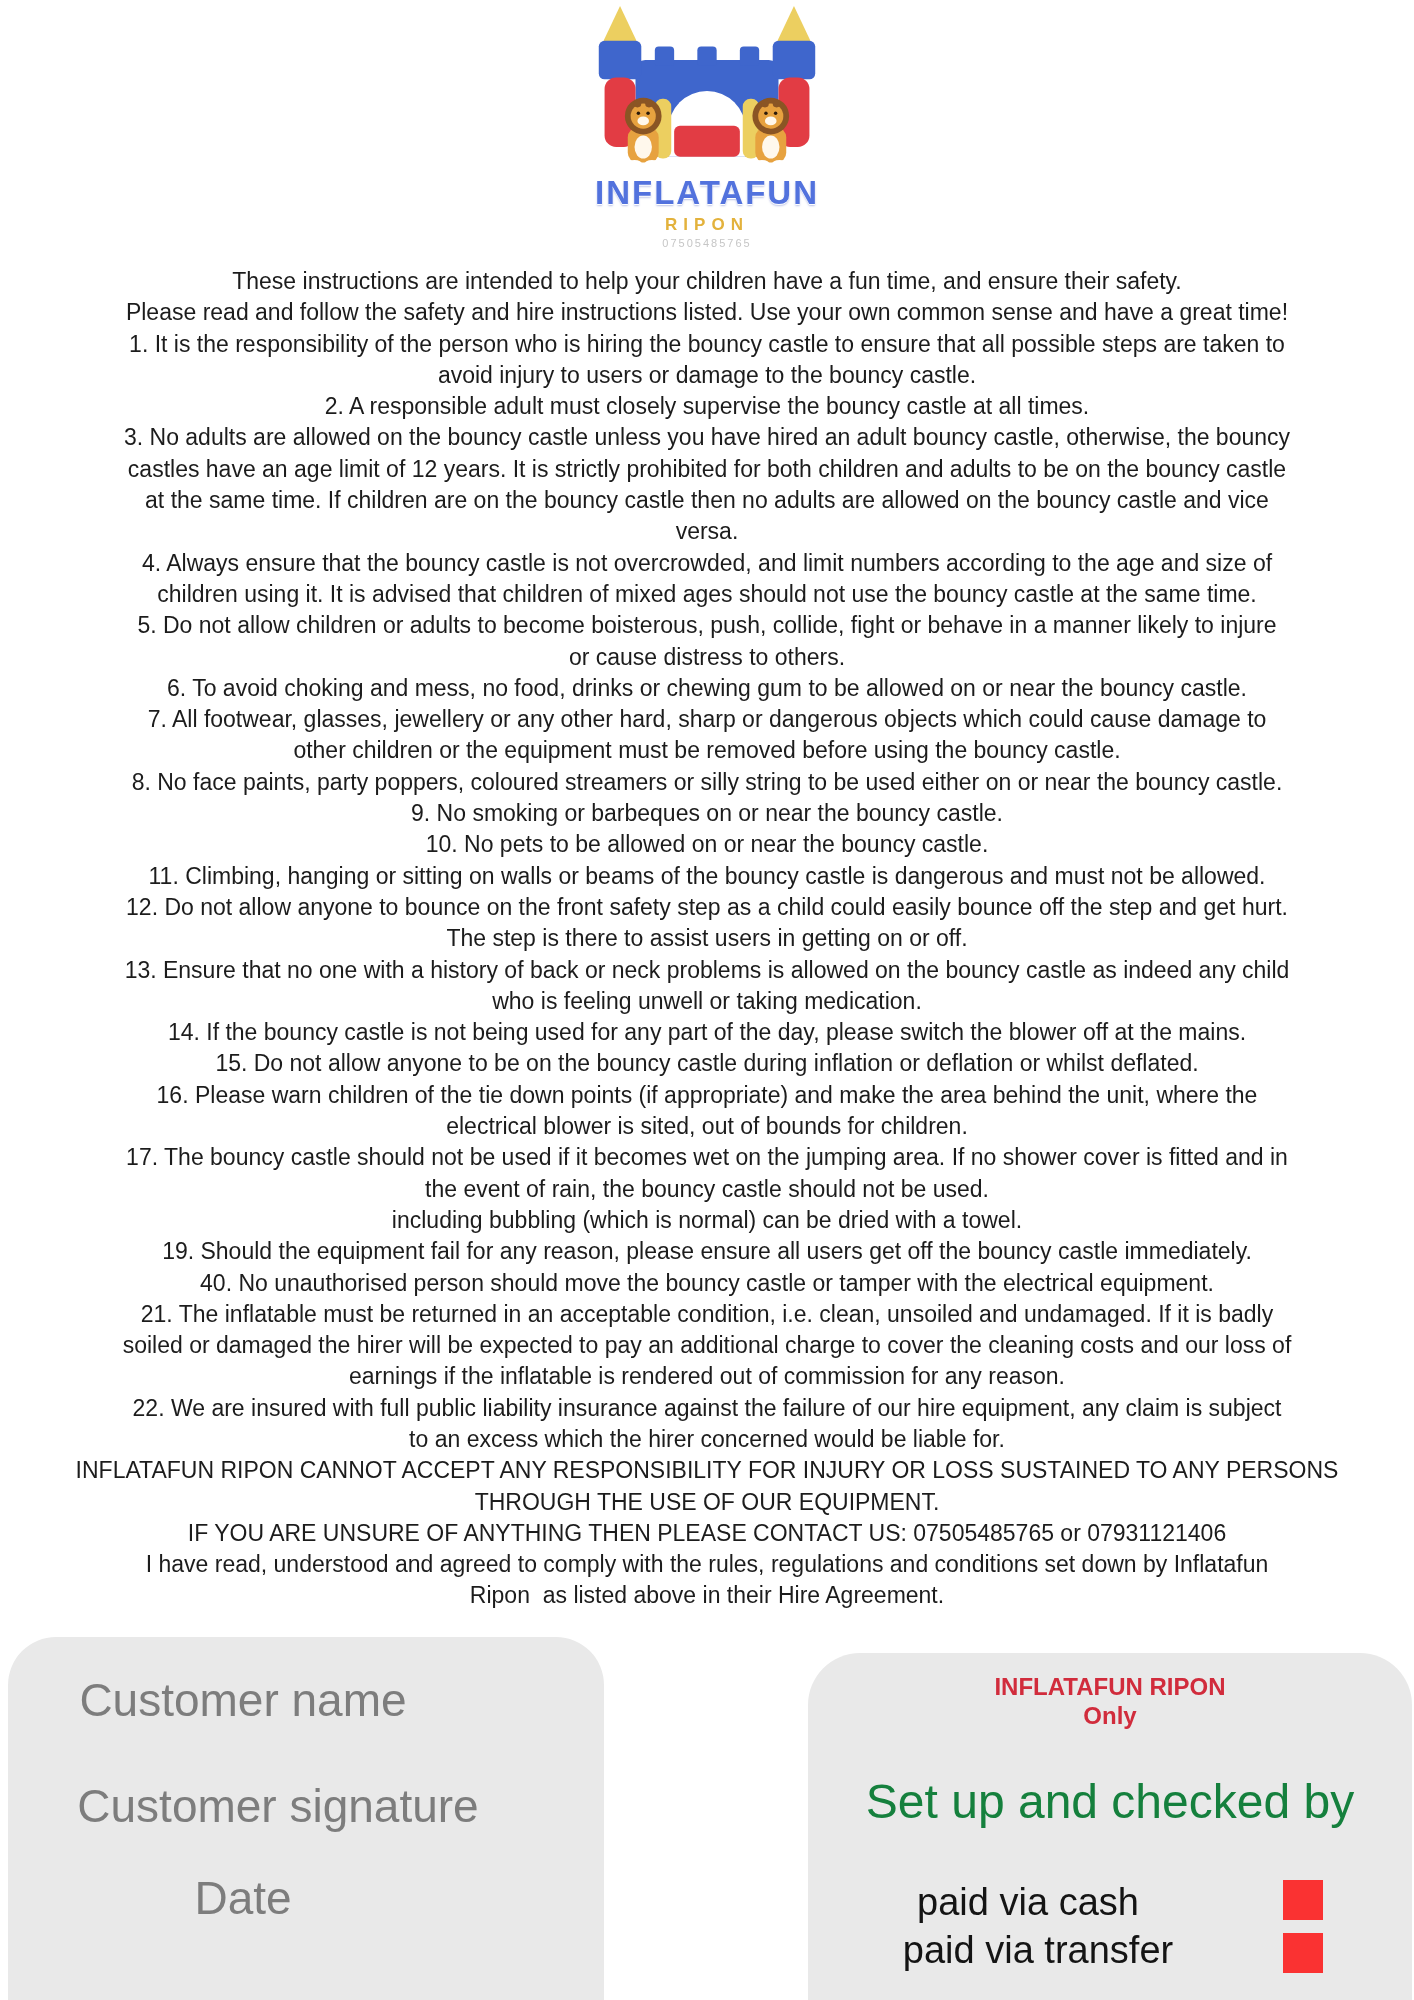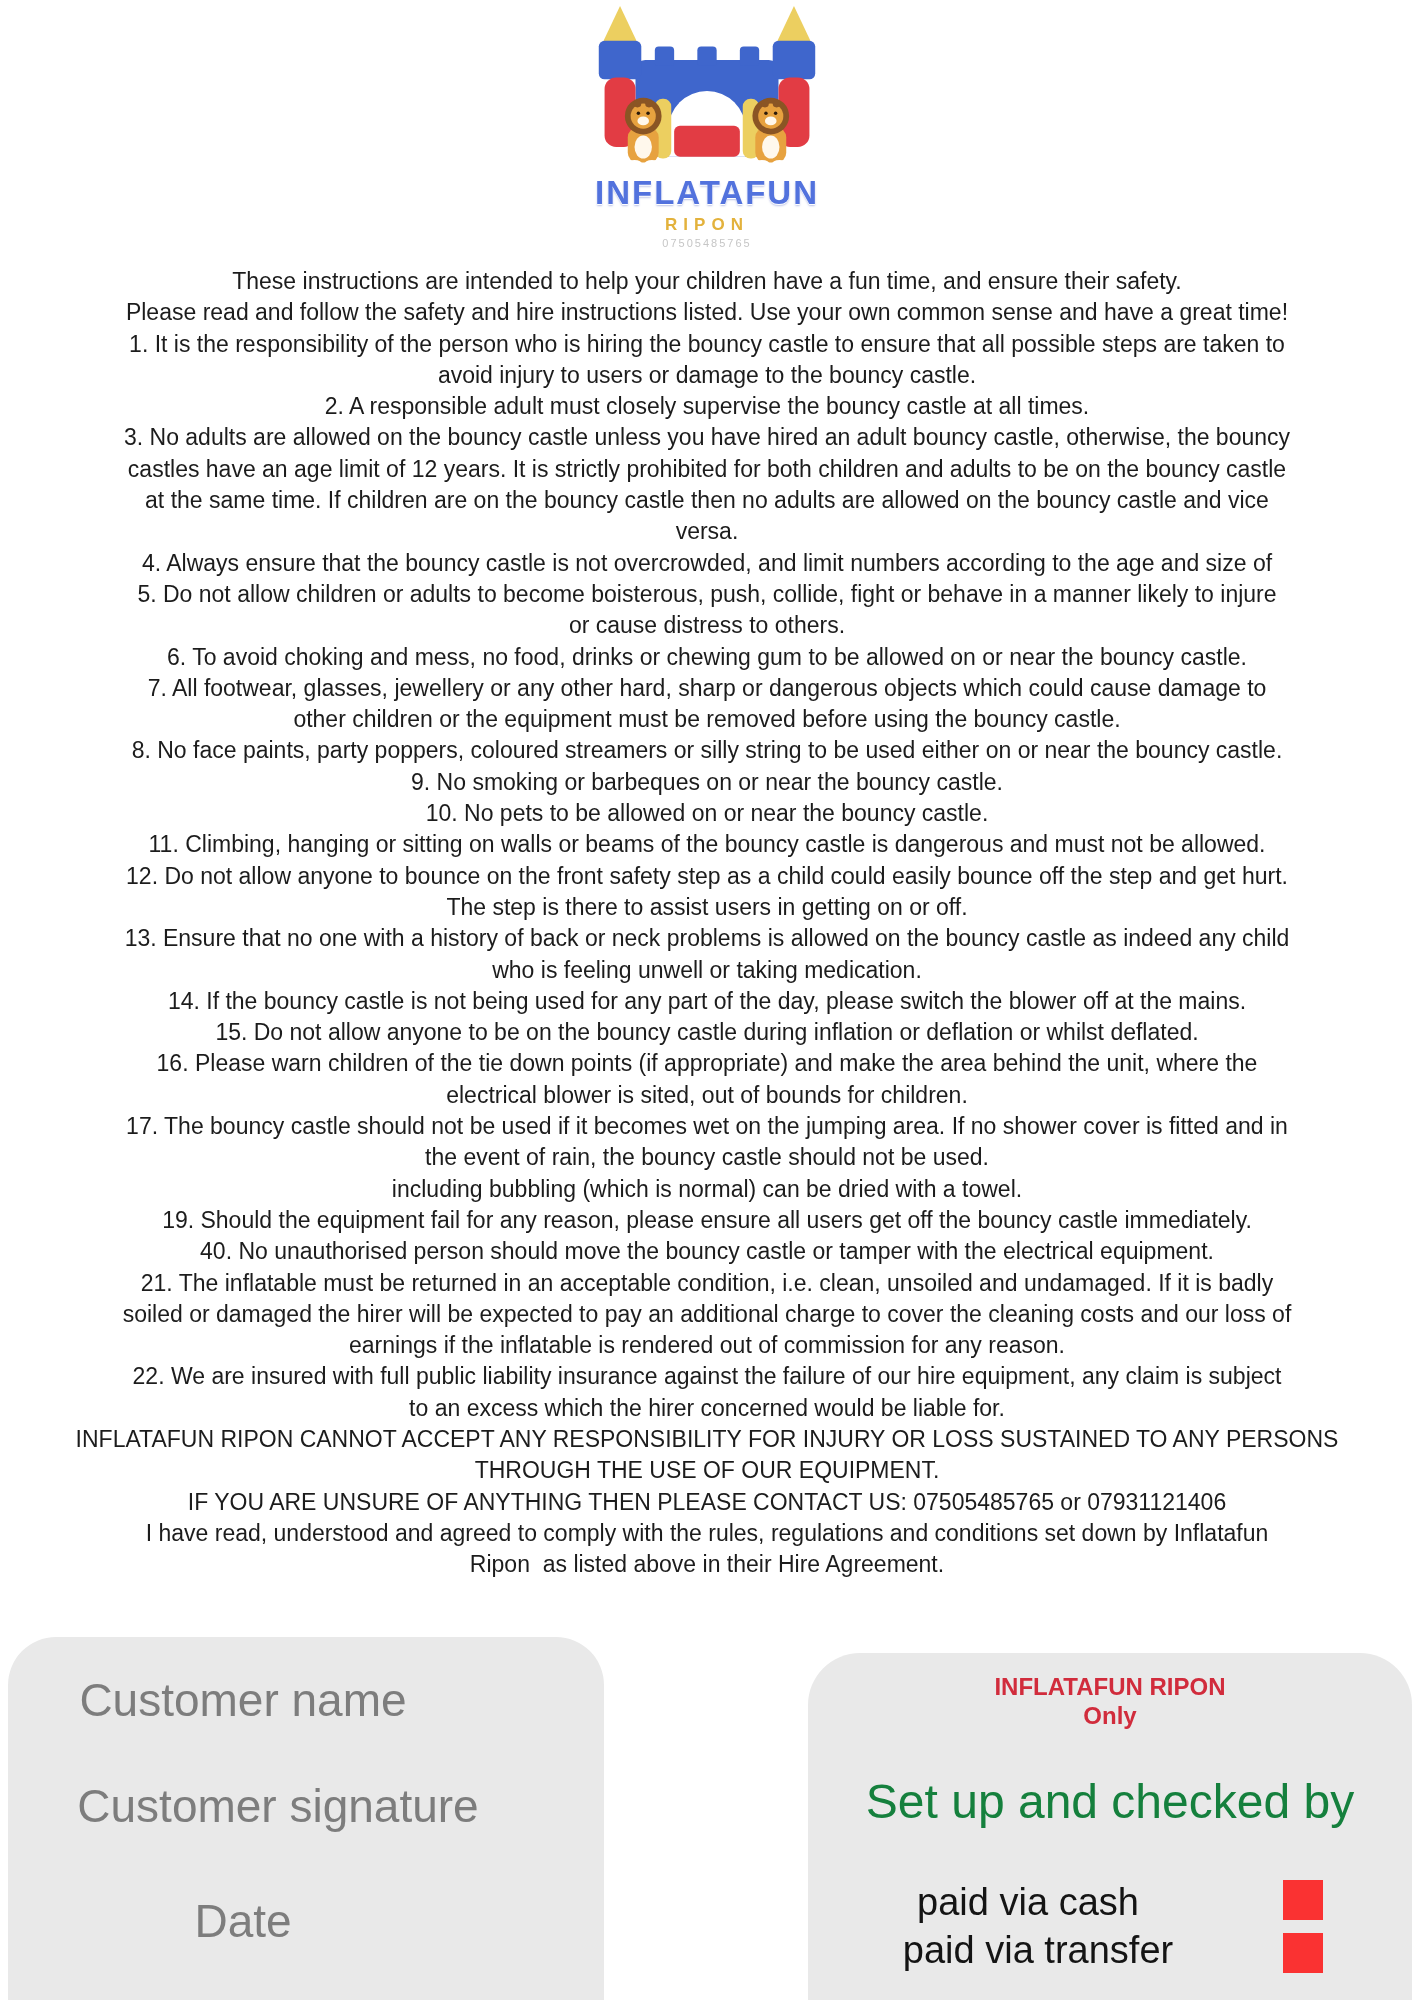--- a/index.html
+++ b/index.html
@@ -19,21 +19,21 @@
   .line{font-size:23px;line-height:31.3px;white-space:pre;color:#1c1c1c;}
   
   .customer-box{
     position:absolute;left:8px;top:1637px;width:596px;height:420px;
     background:#e9e9e9;border-radius:48px;
   }
   .customer-box .field{
     position:absolute;left:0;width:470px;text-align:center;
     font-size:46px;line-height:54px;color:#7d7d7d;
   }
-  .f-name{top:36px;} .f-sign{top:142px;padding-left:35px;} .f-date{top:257px;}
+  .f-name{top:36px;} .f-sign{top:142px;padding-left:35px;} .f-date{top:234px;}
   .office-box{
     position:absolute;left:808px;top:1653px;width:604px;height:400px;
     background:#e9e9e9;border-radius:52px;
   }
   .office-header{
     position:absolute;top:19px;left:0;width:604px;text-align:center;
     color:#d12c3c;font-weight:bold;font-size:24px;line-height:29px;
   }
   .setup-label{
     position:absolute;top:118px;left:0;width:604px;text-align:center;
@@ -112,20 +112,21 @@
       <div class="line">These instructions are intended to help your children have a fun time, and ensure their safety.</div>
       <div class="line">Please read and follow the safety and hire instructions listed. Use your own common sense and have a great time!</div>
       <div class="line">1. It is the responsibility of the person who is hiring the bouncy castle to ensure that all possible steps are taken to</div>
       <div class="line">avoid injury to users or damage to the bouncy castle.</div>
       <div class="line">2. A responsible adult must closely supervise the bouncy castle at all times.</div>
       <div class="line">3. No adults are allowed on the bouncy castle unless you have hired an adult bouncy castle, otherwise, the bouncy</div>
       <div class="line">castles have an age limit of 12 years. It is strictly prohibited for both children and adults to be on the bouncy castle</div>
       <div class="line">at the same time. If children are on the bouncy castle then no adults are allowed on the bouncy castle and vice</div>
       <div class="line">versa.</div>
       <div class="line">4. Always ensure that the bouncy castle is not overcrowded, and limit numbers according to the age and size of</div>
+      <div class="line">children using it. It is advised that children of mixed ages should not use the bouncy castle at the same time.</div>
       <div class="line">5. Do not allow children or adults to become boisterous, push, collide, fight or behave in a manner likely to injure</div>
       <div class="line">or cause distress to others.</div>
       <div class="line">6. To avoid choking and mess, no food, drinks or chewing gum to be allowed on or near the bouncy castle.</div>
       <div class="line">7. All footwear, glasses, jewellery or any other hard, sharp or dangerous objects which could cause damage to</div>
       <div class="line">other children or the equipment must be removed before using the bouncy castle.</div>
       <div class="line">8. No face paints, party poppers, coloured streamers or silly string to be used either on or near the bouncy castle.</div>
       <div class="line">9. No smoking or barbeques on or near the bouncy castle.</div>
       <div class="line">10. No pets to be allowed on or near the bouncy castle.</div>
       <div class="line">11. Climbing, hanging or sitting on walls or beams of the bouncy castle is dangerous and must not be allowed.</div>
       <div class="line">12. Do not allow anyone to bounce on the front safety step as a child could easily bounce off the step and get hurt.</div>

